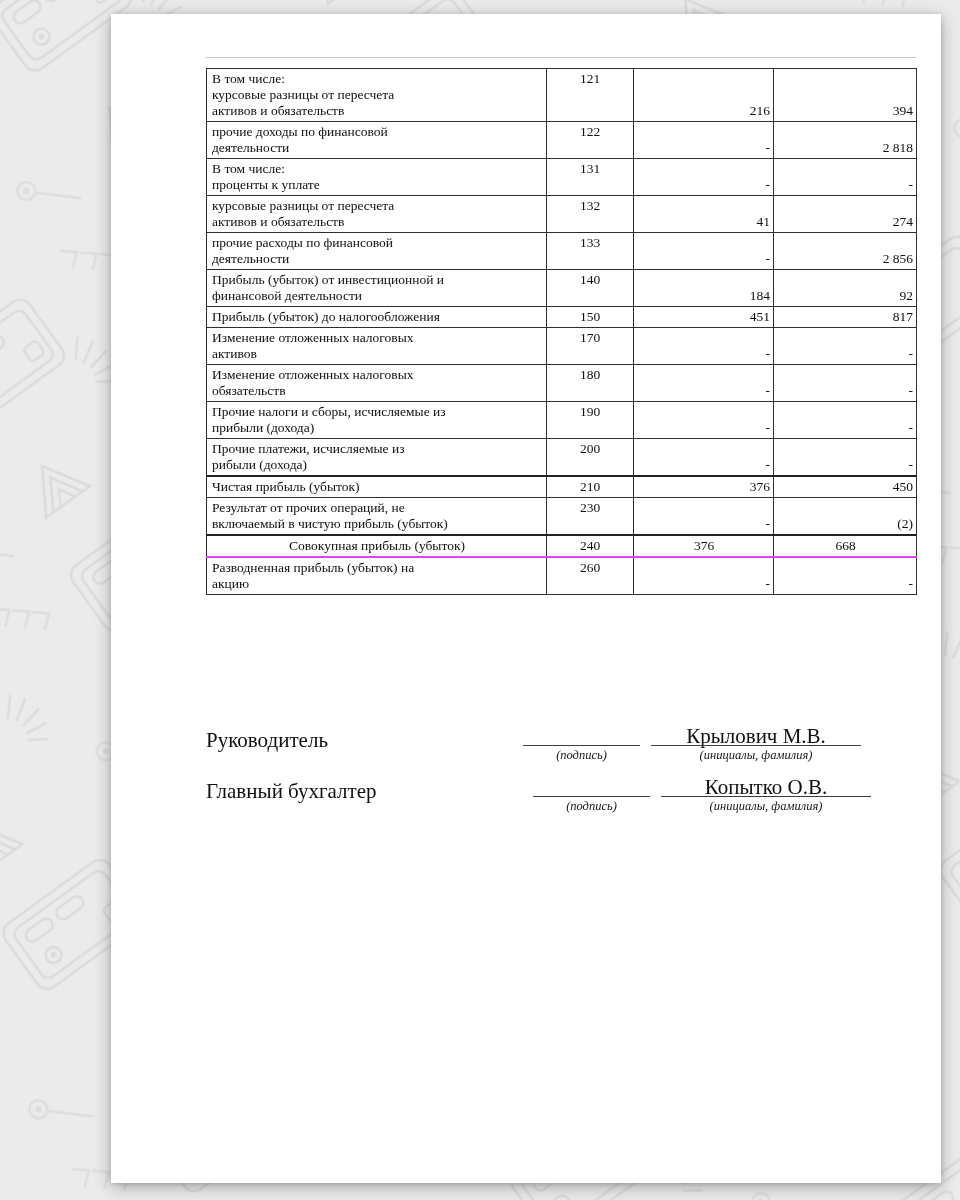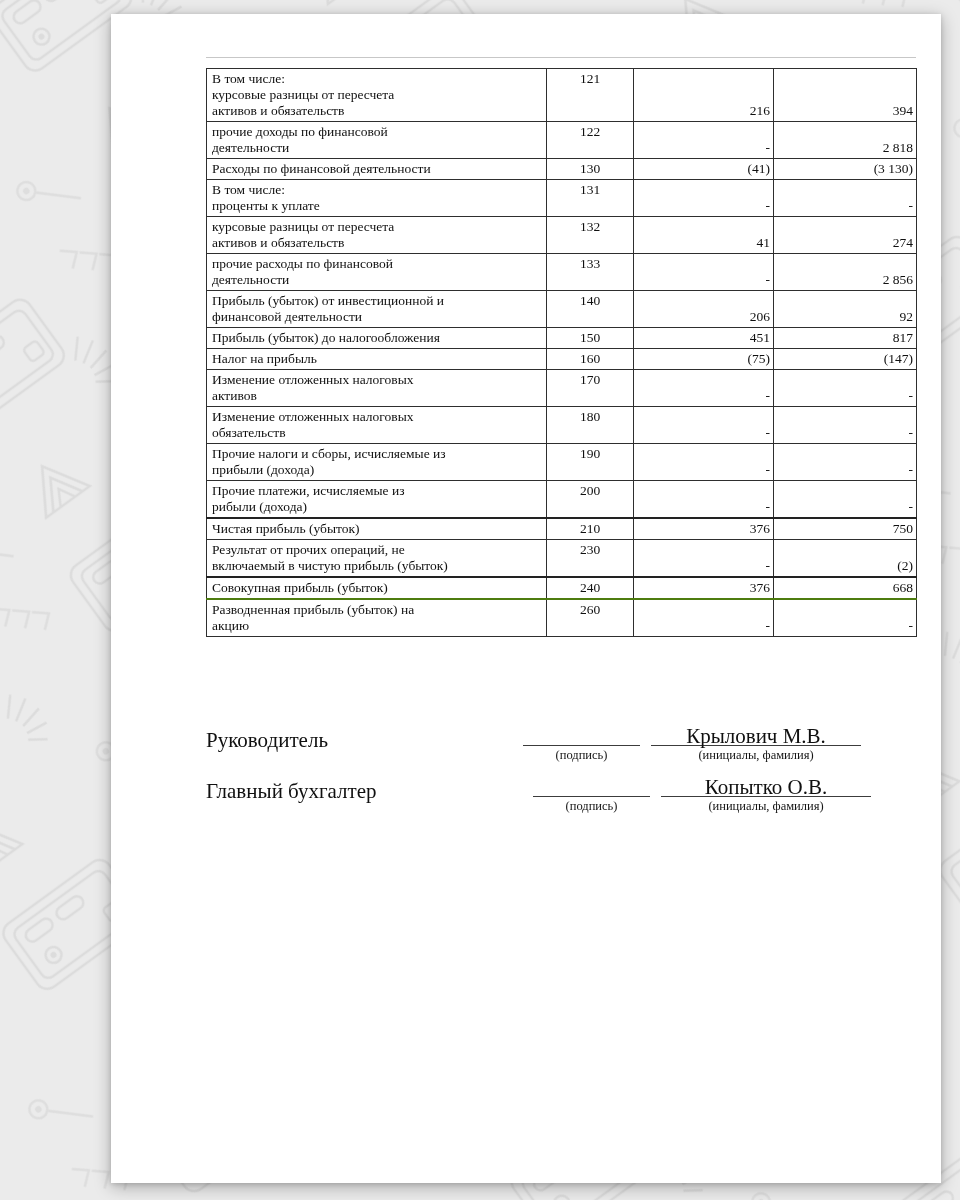--- a/index.html
+++ b/index.html
@@ -29,33 +29,33 @@
     border:1px solid #2e2e2e;
     padding:2px 4px;
     overflow:hidden;
   }
   .report-table td.c-name{
     text-align:left;vertical-align:top;padding-left:5px;white-space:pre-line;
   }
   .report-table td.c-code{text-align:center;vertical-align:top;}
   .report-table td.c-val{text-align:right;vertical-align:bottom;padding-right:3px;}
   .report-table tr.em-top td{border-top:2px solid #222;}
-  .report-table tr.em-bottom td{border-bottom:2px solid #4d7c0f;}
+  .report-table tr.em-bottom td{border-bottom:2px solid #d946ef;text-align:center;}
   .signatures{position:absolute;left:95px;top:717px;width:710px;height:110px;}
   .sig-row{position:absolute;left:0;width:710px;height:46px;}
   .sig-row.first{top:0;}
   .sig-row.second{top:51px;}
   .sig-label{position:absolute;left:0;top:0;font-size:21px;line-height:18px;}
   .sign-block{position:absolute;left:317px;top:-3px;width:117px;}
   .fio-block{position:absolute;left:445px;top:-3px;width:210px;}
   .sig-row.second .sign-block{left:327px;}
   .sig-row.second .fio-block{left:455px;}
   .line-space{height:17px;border-bottom:1.5px solid #3c3c3c;}
   .signatory-name{font-size:21px;line-height:17px;text-align:center;white-space:nowrap;}
-  .sig-caption{font-size:12.5px;line-height:14px;text-align:center;padding-top:2px;color:#161616;}
+  .sig-caption{font-size:12.5px;line-height:14px;text-align:center;padding-top:2px;color:#161616;font-style:italic;}
 </style>
 </head>
 <body>
 
 <svg class="watermark-layer" width="960" height="1200" xmlns="http://www.w3.org/2000/svg" aria-hidden="true">
   <defs>
     <pattern id="wm" width="265" height="250" patternUnits="userSpaceOnUse" patternTransform="rotate(-36) translate(-30,-20)">
       <rect width="265" height="250" fill="#ebebeb"></rect>
 
       <g stroke="#dcdcdc" stroke-width="2.5" fill="none" transform="translate(12,22)">
@@ -110,26 +110,20 @@
           <td class="c-val">394</td>
         </tr>
         <tr>
           <td class="c-name">прочие доходы по финансовой
 деятельности</td>
           <td class="c-code">122</td>
           <td class="c-val">-</td>
           <td class="c-val">2 818</td>
         </tr>
         <tr>
-          <td class="c-name">Расходы по финансовой деятельности</td>
-          <td class="c-code">130</td>
-          <td class="c-val">(41)</td>
-          <td class="c-val">(3 130)</td>
-        </tr>
-        <tr>
           <td class="c-name">В том числе:
 проценты к уплате</td>
           <td class="c-code">131</td>
           <td class="c-val">-</td>
           <td class="c-val">-</td>
         </tr>
         <tr>
           <td class="c-name">курсовые разницы от пересчета
 активов и обязательств</td>
           <td class="c-code">132</td>
@@ -140,36 +134,30 @@
           <td class="c-name">прочие расходы по финансовой
 деятельности</td>
           <td class="c-code">133</td>
           <td class="c-val">-</td>
           <td class="c-val">2 856</td>
         </tr>
         <tr>
           <td class="c-name">Прибыль (убыток) от инвестиционной и
 финансовой деятельности</td>
           <td class="c-code">140</td>
-          <td class="c-val">206</td>
+          <td class="c-val">184</td>
           <td class="c-val">92</td>
         </tr>
         <tr>
           <td class="c-name">Прибыль (убыток) до налогообложения</td>
           <td class="c-code">150</td>
           <td class="c-val">451</td>
           <td class="c-val">817</td>
         </tr>
         <tr>
-          <td class="c-name">Налог на прибыль</td>
-          <td class="c-code">160</td>
-          <td class="c-val">(75)</td>
-          <td class="c-val">(147)</td>
-        </tr>
-        <tr>
           <td class="c-name">Изменение отложенных налоговых
 активов</td>
           <td class="c-code">170</td>
           <td class="c-val">-</td>
           <td class="c-val">-</td>
         </tr>
         <tr>
           <td class="c-name">Изменение отложенных налоговых
 обязательств</td>
           <td class="c-code">180</td>
@@ -187,21 +175,21 @@
           <td class="c-name">Прочие платежи, исчисляемые из
 рибыли (дохода)</td>
           <td class="c-code">200</td>
           <td class="c-val">-</td>
           <td class="c-val">-</td>
         </tr>
         <tr class="em-top">
           <td class="c-name">Чистая прибыль (убыток)</td>
           <td class="c-code">210</td>
           <td class="c-val">376</td>
-          <td class="c-val">750</td>
+          <td class="c-val">450</td>
         </tr>
         <tr>
           <td class="c-name">Результат от прочих операций, не
 включаемый в чистую прибыль (убыток)</td>
           <td class="c-code">230</td>
           <td class="c-val">-</td>
           <td class="c-val">(2)</td>
         </tr>
         <tr class="em-top em-bottom">
           <td class="c-name">Совокупная прибыль (убыток)</td>

